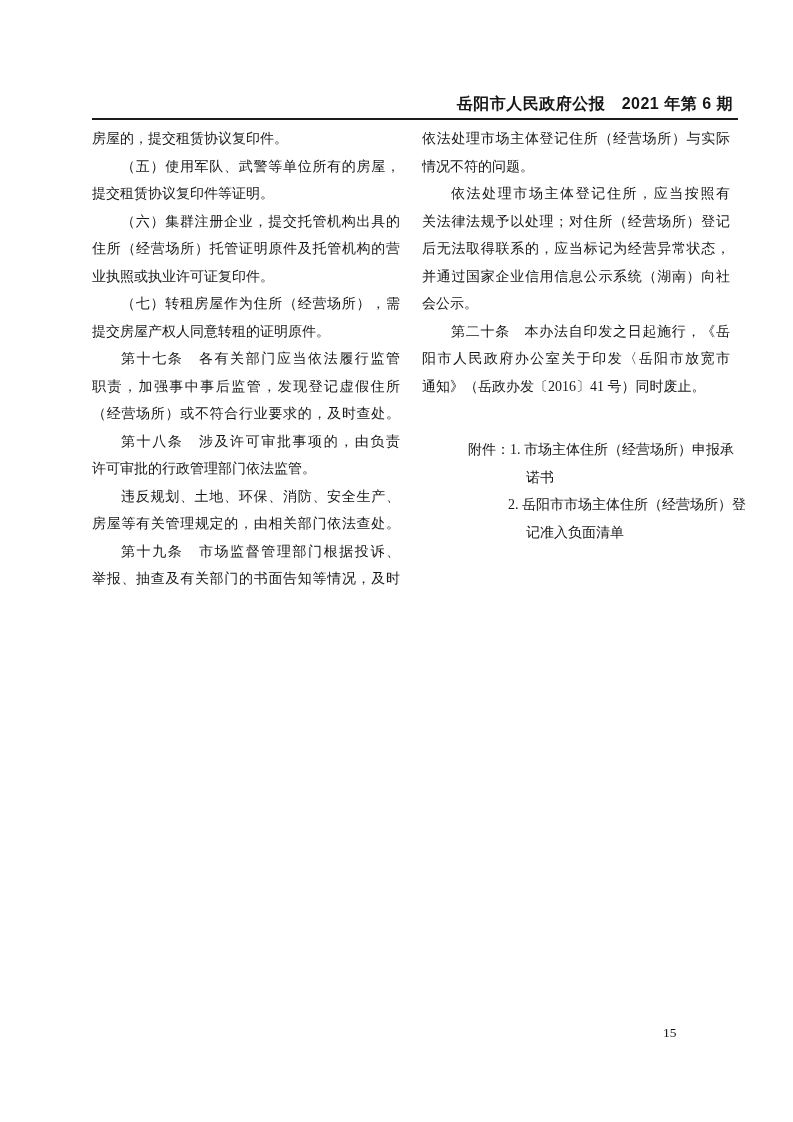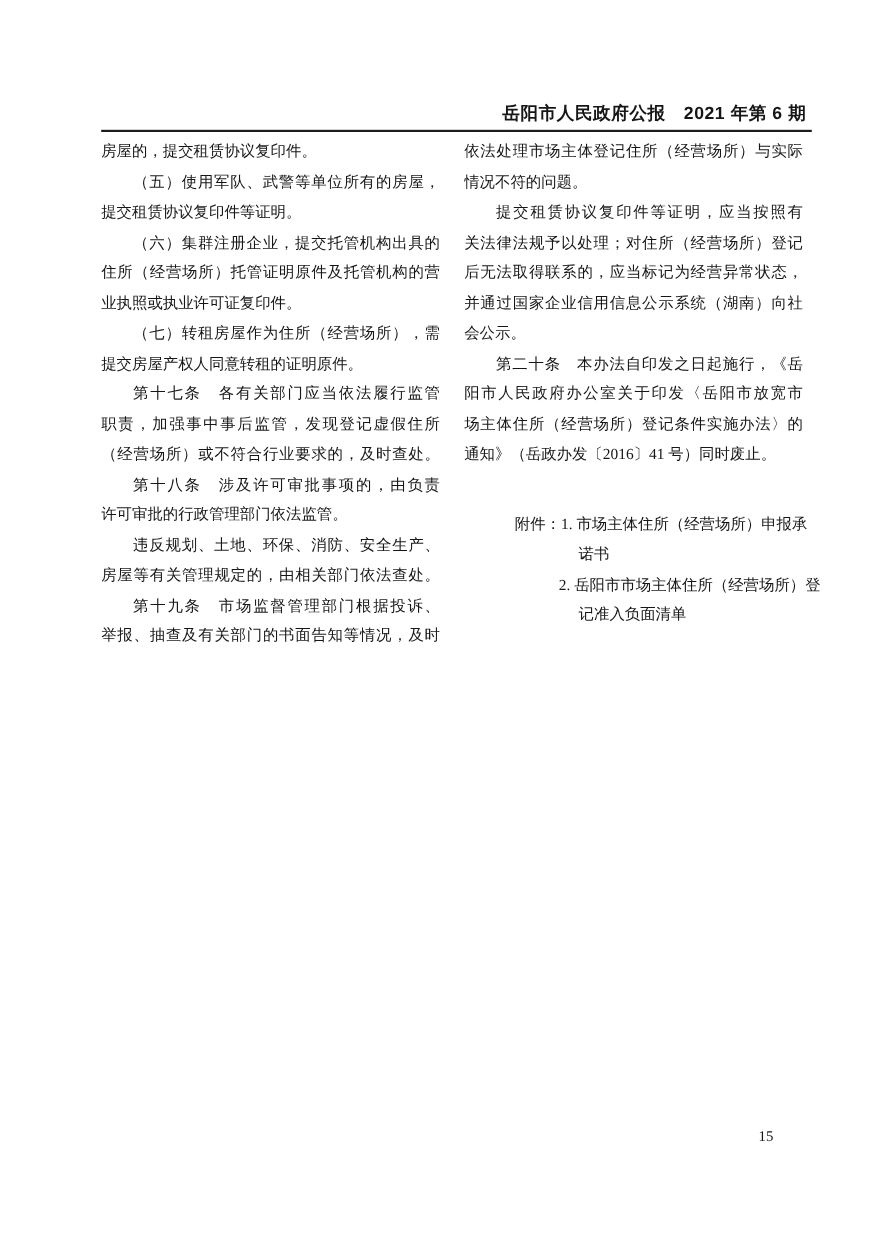--- a/index.html
+++ b/index.html
@@ -74,21 +74,21 @@
   }
   .att-0 { margin-left: 22px; }
   .att-1 { margin-left: 80px; }
   .att-2 { margin-left: 62px; }
   .att-3 { margin-left: 80px; }
   .page-number {
     position: absolute;
     top: 1024px;
     left: 663px;
     width: 40px;
-    text-align: right;
+    text-align: left;
     font-size: 13.5px;
     line-height: 18px;
   }
 </style>
 </head>
 <body>
 
 <div class="page">
 
   <div class="header-title">岳阳市人民政府公报　2021 年第 6 期</div>
@@ -113,28 +113,27 @@
       <div class="line">许可审批的行政管理部门依法监管。</div>
       <div class="line fill indent">违反规划、土地、环保、消防、安全生产、</div>
       <div class="line fill">房屋等有关管理规定的，由相关部门依法查处。</div>
       <div class="line fill indent">第十九条　市场监督管理部门根据投诉、</div>
       <div class="line fill">举报、抽查及有关部门的书面告知等情况，及时</div>
     </div>
 
     <div class="col">
       <div class="line fill">依法处理市场主体登记住所（经营场所）与实际</div>
       <div class="line">情况不符的问题。</div>
-      <div class="line fill indent">提交租赁协议复印件等证明，应当按照有</div>
+      <div class="line fill indent">依法处理市场主体登记住所，应当按照有</div>
       <div class="line fill">关法律法规予以处理；对住所（经营场所）登记</div>
       <div class="line fill">后无法取得联系的，应当标记为经营异常状态，</div>
       <div class="line fill">并通过国家企业信用信息公示系统（湖南）向社</div>
       <div class="line">会公示。</div>
       <div class="line fill indent">第二十条　本办法自印发之日起施行，《岳</div>
       <div class="line fill">阳市人民政府办公室关于印发〈岳阳市放宽市</div>
-      <div class="line fill">场主体住所（经营场所）登记条件实施办法〉的</div>
       <div class="line">通知》（岳政办发〔2016〕41 号）同时废止。</div>
 
       <div class="attachment">
         <div class="att-line att-0">附件：1. 市场主体住所（经营场所）申报承</div>
         <div class="att-line att-1">诺书</div>
         <div class="att-line att-2">2. 岳阳市市场主体住所（经营场所）登</div>
         <div class="att-line att-3">记准入负面清单</div>
       </div>
     </div>
 

